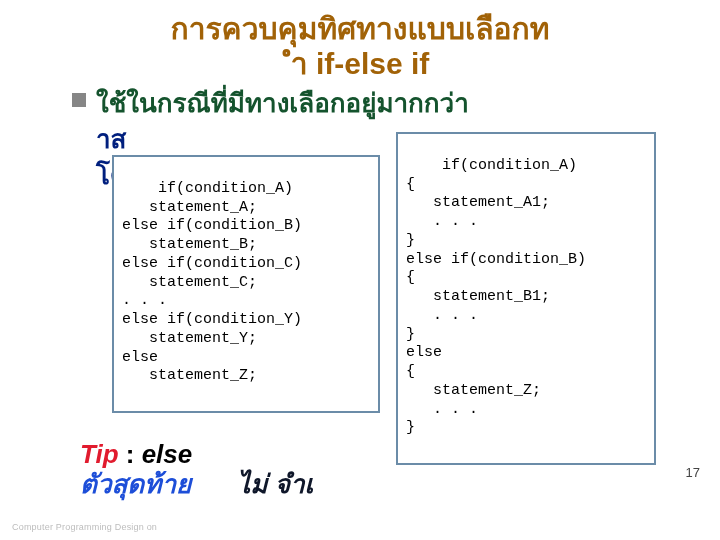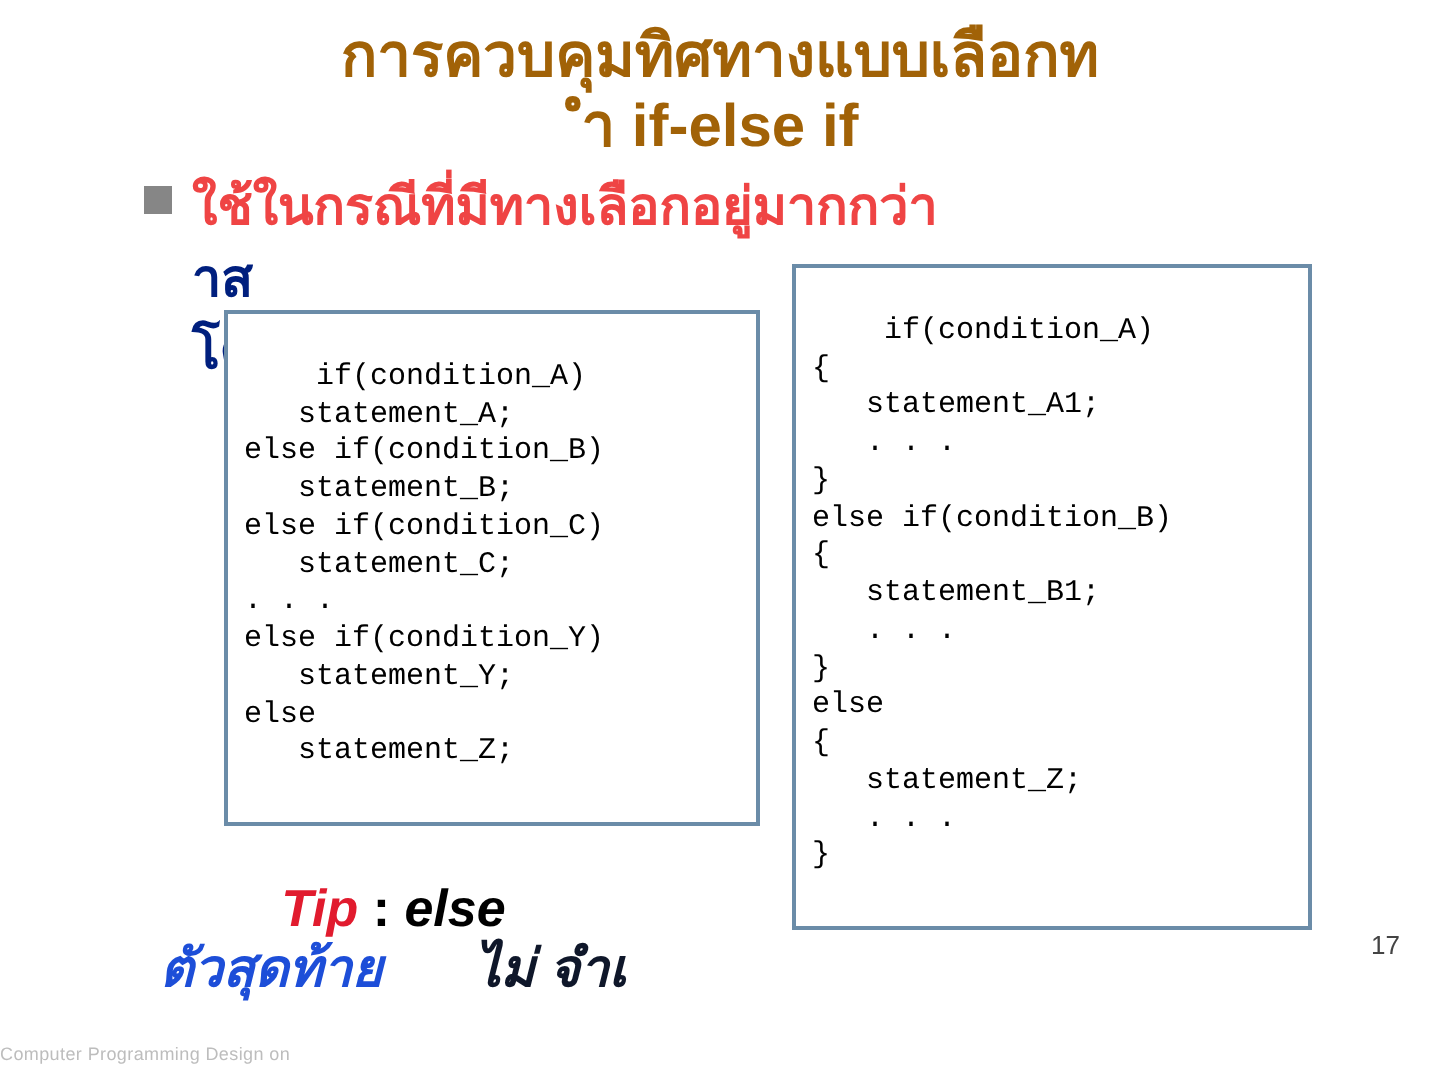--- a/index.html
+++ b/index.html
@@ -43,21 +43,21 @@
   }
   .ifelse-word {
     font-size: 26px;
     font-weight: 900;
     color: #000000;
     line-height: 1.05;
   }
   .desc {
     font-size: 26px;
     font-weight: 900;
-    color: #ef4444;
+    color: #14532d;
     line-height: 1.3;
   }
   .desc-partial {
     font-size: 26px;
     font-weight: 900;
     color: #001f7e;
     line-height: 1.3;
     margin-top: 2px;
   }
   .code-box {
@@ -83,37 +83,36 @@
     width: 260px;
   }
   .tip {
     position: absolute;
     left: 80px;
     top: 440px;
     font-size: 26px;
     font-weight: 900;
     font-style: italic;
     line-height: 1.15;
-    text-align: center;
   }
   .tip-label { color: #e11b2e; }
   .tip-colon { color: #000; font-style: normal; }
   .tip-else { color: #000000; font-style: italic; }
   .tip-rest { color: #1d4ed8; }
   .tip-mai { color: #0f172a; display:inline-block; margin-left: 46px;}
   .page-num {
     position: absolute;
     right: 20px;
     bottom: 60px;
     font-size: 13px;
     color: #444;
   }
   .footer {
     position: absolute;
-    left: 0;
+    left: 12px;
     bottom: 8px;
     font-size: 9px;
     color: #bdbdbd;
     letter-spacing: 0.2px;
   }
 </style>
 </head>
 <body>
 
 <div class="slide">

